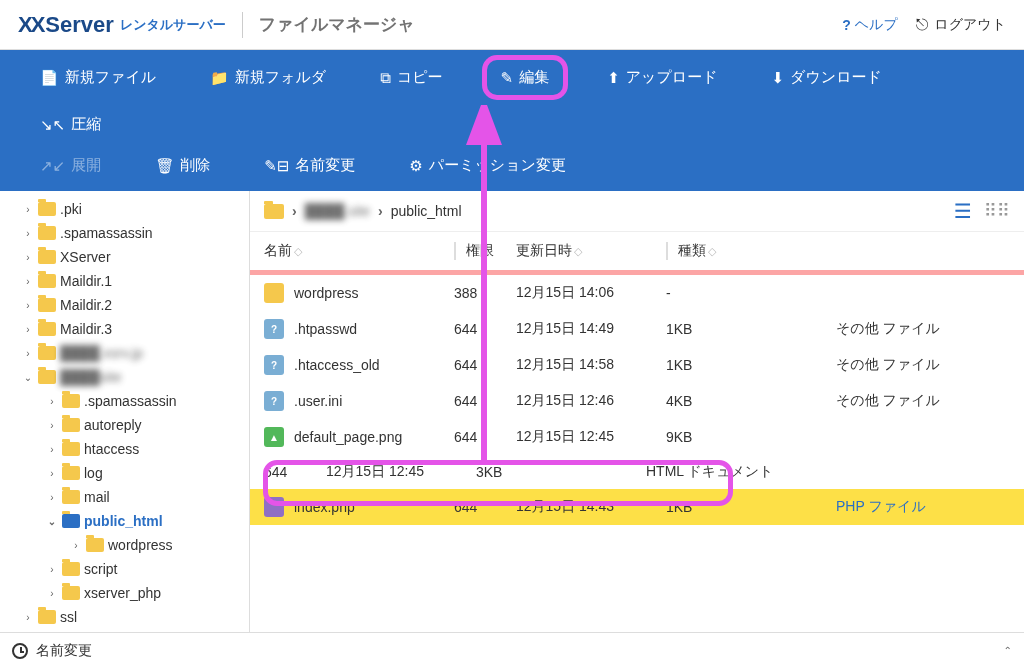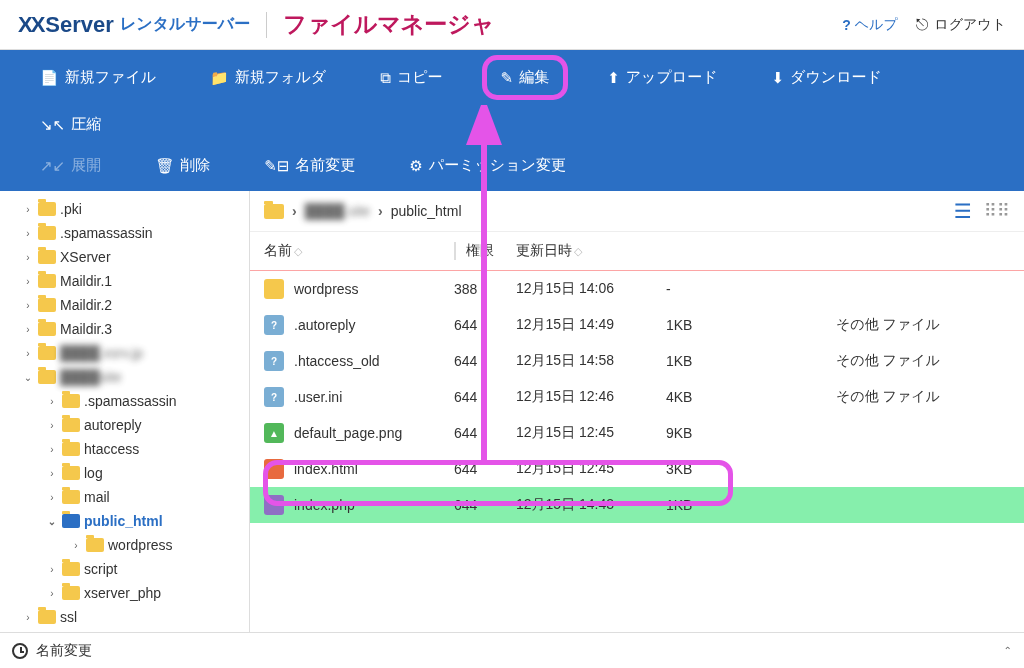--- a/index.html
+++ b/index.html
@@ -1,22 +1,22 @@
 <!DOCTYPE html>
 <html><head>
 <meta charset="utf-8">
 <style>
 *{margin:0;padding:0;box-sizing:border-box;font-family:"Hiragino Kaku Gothic ProN","Meiryo",sans-serif}
 body{width:1024px;height:668px;overflow:hidden;background:#fff;color:#333;font-size:14px;position:relative}
 .header{height:50px;display:flex;align-items:center;padding:0 18px;border-bottom:1px solid #ddd}
 .logo{font-size:22px;font-weight:bold;color:#1a4988}
 .logo .x{color:#1a4988}
-.logo-sub{color:#2b6fc4;font-size:16px;font-weight:bold;margin-left:6px}
+.logo-sub{color:#2b6fc4;font-size:13px;font-weight:bold;margin-left:6px}
 .divider-v{width:1px;height:26px;background:#ccc;margin:0 16px}
-.app-title{font-size:23px;font-weight:bold;color:#be185d}
+.app-title{font-size:17px;font-weight:bold;color:#737373}
 .header-right{margin-left:auto;display:flex;align-items:center;gap:18px}
 .help-link{color:#2b6fc4;font-size:14px;display:flex;align-items:center;gap:4px}
 .logout-link{color:#333;font-size:14px;display:flex;align-items:center;gap:6px;cursor:pointer}
 .toolbar{background:#2b6fc4;padding:10px 20px 10px 30px;color:#fff}
 .toolbar-row{display:flex;align-items:center;gap:34px;flex-wrap:wrap;row-gap:14px}
 .tool-btn{display:flex;align-items:center;gap:6px;color:#fff;font-size:15px;cursor:pointer;padding:6px 10px;border-radius:6px;white-space:nowrap}
 .tool-btn.disabled{opacity:.45}
 .tool-btn.highlight{box-shadow:0 0 0 5px #e454e8;border-radius:10px;background:#2b6fc4;padding:8px 14px}
 .main{display:flex;height:562px}
 .sidebar{width:250px;border-right:1px solid #ddd;overflow-y:auto;padding:6px 0;font-size:14px;color:#333}
@@ -28,30 +28,30 @@
 .tree-item.selected .fld{background:#2b6fc4}
 .blur{filter:blur(3px);opacity:.7}
 .content{flex:1;display:flex;flex-direction:column}
 .content-top{display:flex;align-items:center;justify-content:space-between;padding:8px 14px;border-bottom:1px solid #eee}
 .breadcrumb{display:flex;align-items:center;gap:8px;font-size:14px;color:#333}
 .breadcrumb .fld-icon{width:20px;height:15px;background:#f5c84c;border-radius:2px;position:relative;display:inline-block}
 .breadcrumb .fld-icon::before{content:"";position:absolute;top:-3px;left:0;width:9px;height:3px;background:#f5c84c;border-radius:1px 1px 0 0}
 .breadcrumb .sep{color:#666;font-weight:bold}
 .view-toggle{display:flex;gap:12px;color:#999;align-items:center}
 .view-toggle .active{color:#2b6fc4}
-.table-header{display:flex;padding:10px 14px;border-bottom:1px solid #fca5a5;font-size:14px;color:#333}
+.table-header{display:flex;padding:10px 14px;border-bottom:5px solid #fca5a5;font-size:14px;color:#333}
 .col-name{flex:0 0 190px}
 .col-perm{flex:0 0 62px}
 .col-date{flex:0 0 150px}
 .col-size{flex:0 0 170px}
 .col-type{flex:1}
 .sort-ind{color:#bbb;font-size:11px;margin-left:2px}
 .col-border{border-left:2px solid #ddd;padding-left:10px}
 .file-row{display:flex;align-items:center;padding:8px 14px;font-size:14px;color:#333;cursor:pointer}
-.file-row.selected{background:#86efac}
+.file-row.selected{background:#fde047}
 .file-row.selected .col-type{color:#2b6fc4}
 .file-icon{width:20px;height:20px;border-radius:3px;display:inline-flex;align-items:center;justify-content:center;margin-right:10px;font-size:10px;color:#fff;font-weight:bold}
 .fi-folder{background:#f5c84c}
 .fi-unknown{background:#7aaed4}
 .fi-png{background:#52b85a}
 .fi-html{background:#e86a3f}
 .fi-php{background:#8f6fc4}
 .sel-box{position:absolute;border:5px solid #e454e8;border-radius:14px;pointer-events:none}
 .sel-row{left:263px;top:460px;width:470px;height:46px}
 .arrow-svg{position:absolute;left:454px;top:105px;pointer-events:none}
@@ -236,35 +236,36 @@
       </div>
       <div class="view-toggle">
         <span class="active" style="font-size:20px">☰</span>
         <span style="font-size:18px">⠿⠿</span>
       </div>
     </div>
     <div class="table-header">
       <div class="col-name"><span>名前</span><span class="sort-ind">◇</span></div>
       <div class="col-perm col-border"><span>権限</span></div>
       <div class="col-date"><span>更新日時</span><span class="sort-ind">◇</span></div>
+      <div class="col-type col-border"><span>種類</span><span class="sort-ind">◇</span></div>
     </div>
     <div id="file-list">
         <div class="file-row">
           <div class="col-name" style="display:flex;align-items:center">
             <span class="file-icon fi-folder"></span>
             <span>wordpress</span>
           </div>
           <div class="col-perm">388</div>
           <div class="col-date">12月15日 14:06</div>
           <div class="col-size">-</div>
         </div>
         <div class="file-row">
           <div class="col-name" style="display:flex;align-items:center">
             <span class="file-icon fi-unknown">?</span>
-            <span>.autoreply</span>
+            <span>.htpasswd</span>
           </div>
           <div class="col-perm">644</div>
           <div class="col-date">12月15日 14:49</div>
           <div class="col-size">1KB</div>
           <div class="col-type">その他 ファイル</div>
         </div>
         <div class="file-row">
           <div class="col-name" style="display:flex;align-items:center">
             <span class="file-icon fi-unknown">?</span>
             <span>.htaccess_old</span>
@@ -287,36 +288,34 @@
         <div class="file-row">
           <div class="col-name" style="display:flex;align-items:center">
             <span class="file-icon fi-png">▲</span>
             <span>default_page.png</span>
           </div>
           <div class="col-perm">644</div>
           <div class="col-date">12月15日 12:45</div>
           <div class="col-size">9KB</div>
         </div>
         <div class="file-row">
-          <div class="col-name" style="display:flex;align-items:center">
-            <span class="file-icon fi-html"></span>
-            <span>index.html</span>
-          </div>
           <div class="col-perm">644</div>
           <div class="col-date">12月15日 12:45</div>
           <div class="col-size">3KB</div>
+          <div class="col-type">HTML ドキュメント</div>
         </div>
         <div class="file-row selected">
           <div class="col-name" style="display:flex;align-items:center">
             <span class="file-icon fi-php"></span>
             <span>index.php</span>
           </div>
           <div class="col-perm">644</div>
           <div class="col-date">12月15日 14:43</div>
           <div class="col-size">1KB</div>
+          <div class="col-type">PHP ファイル</div>
         </div>
       </div>
   </div>
 </div>
 
 <div class="sel-box sel-row"></div>
 <svg class="arrow-svg" width="60" height="380">
   <defs>
       <marker id="ah" markerWidth="10" markerHeight="10" refX="5" refY="3" orient="auto">
         <path d="M0,0 L8,3 L0,6 Z" fill="#e454e8"></path>

